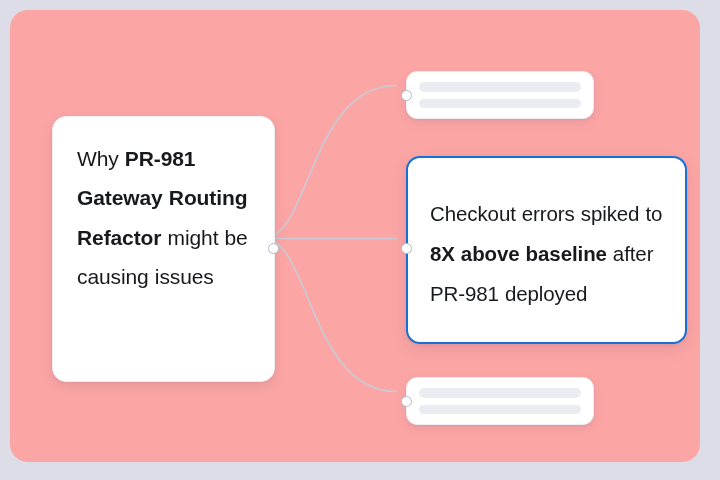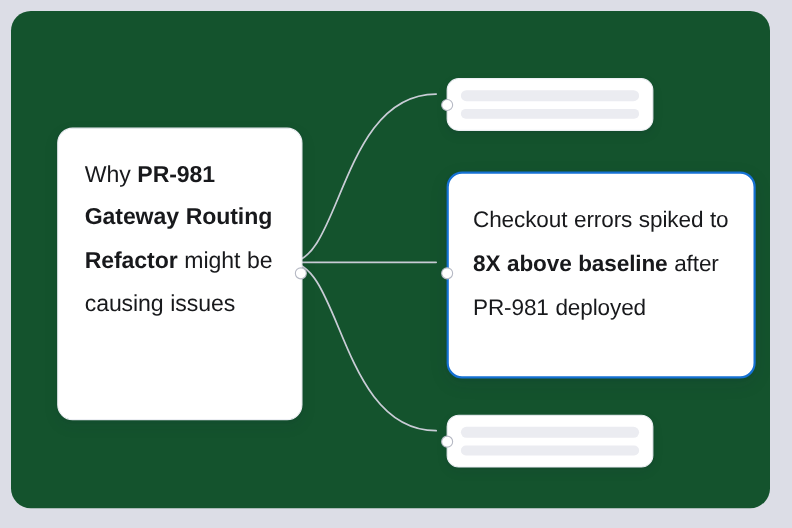--- a/index.html
+++ b/index.html
@@ -21,21 +21,21 @@
     height: 480px;
   }
 
   
   .canvas {
     position: absolute;
     left: 10px;
     top: 10px;
     width: 690px;
     height: 452px;
-    background: #14532d;
+    background: #fca5a5;
     border-radius: 18px;
     overflow: hidden;
   }
 
   
   .edge-layer {
     position: absolute;
     left: 0;
     top: 0;
     width: 720px;
@@ -62,21 +62,21 @@
     box-shadow: 0 5px 14px rgba(28, 32, 64, 0.085),
                 0 1px 3px rgba(28, 32, 64, 0.05);
   }
 
   
   .node-evidence {
     left: 396px;
     top: 146px;
     width: 281px;
     height: 188px;
-    padding: 22px 22px 18px 22px;
+    padding: 36px 22px 18px 22px;
     border: 2px solid #1571d3;
     border-radius: 14px;
     box-shadow: 0 5px 16px rgba(28, 32, 64, 0.10),
                 0 1px 3px rgba(28, 32, 64, 0.05);
   }
 
   
   .node-skeleton {
     left: 396px;
     width: 188px;

